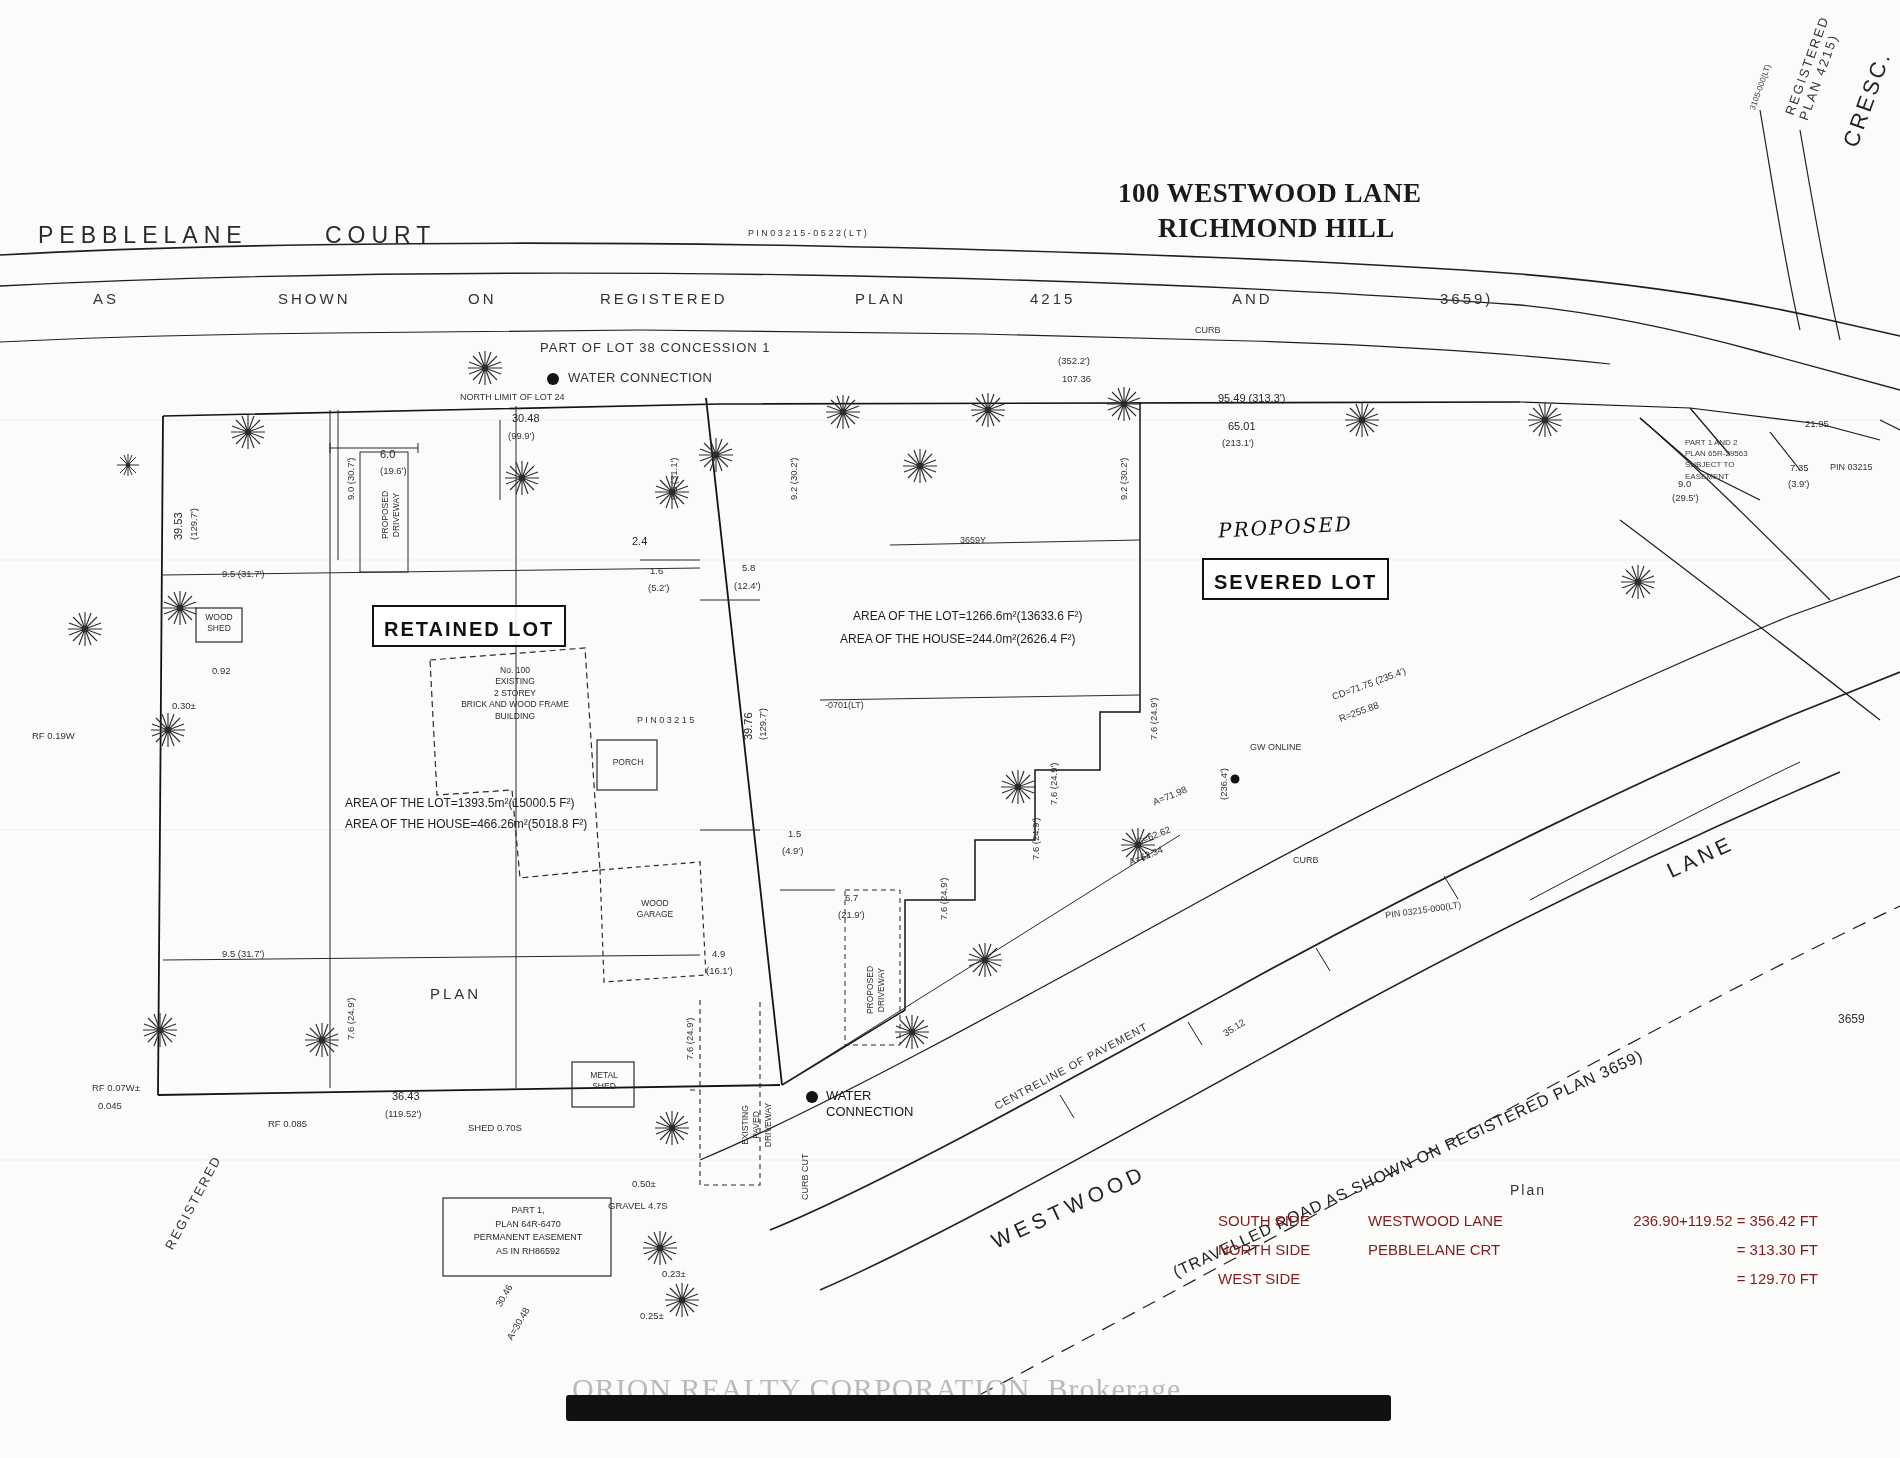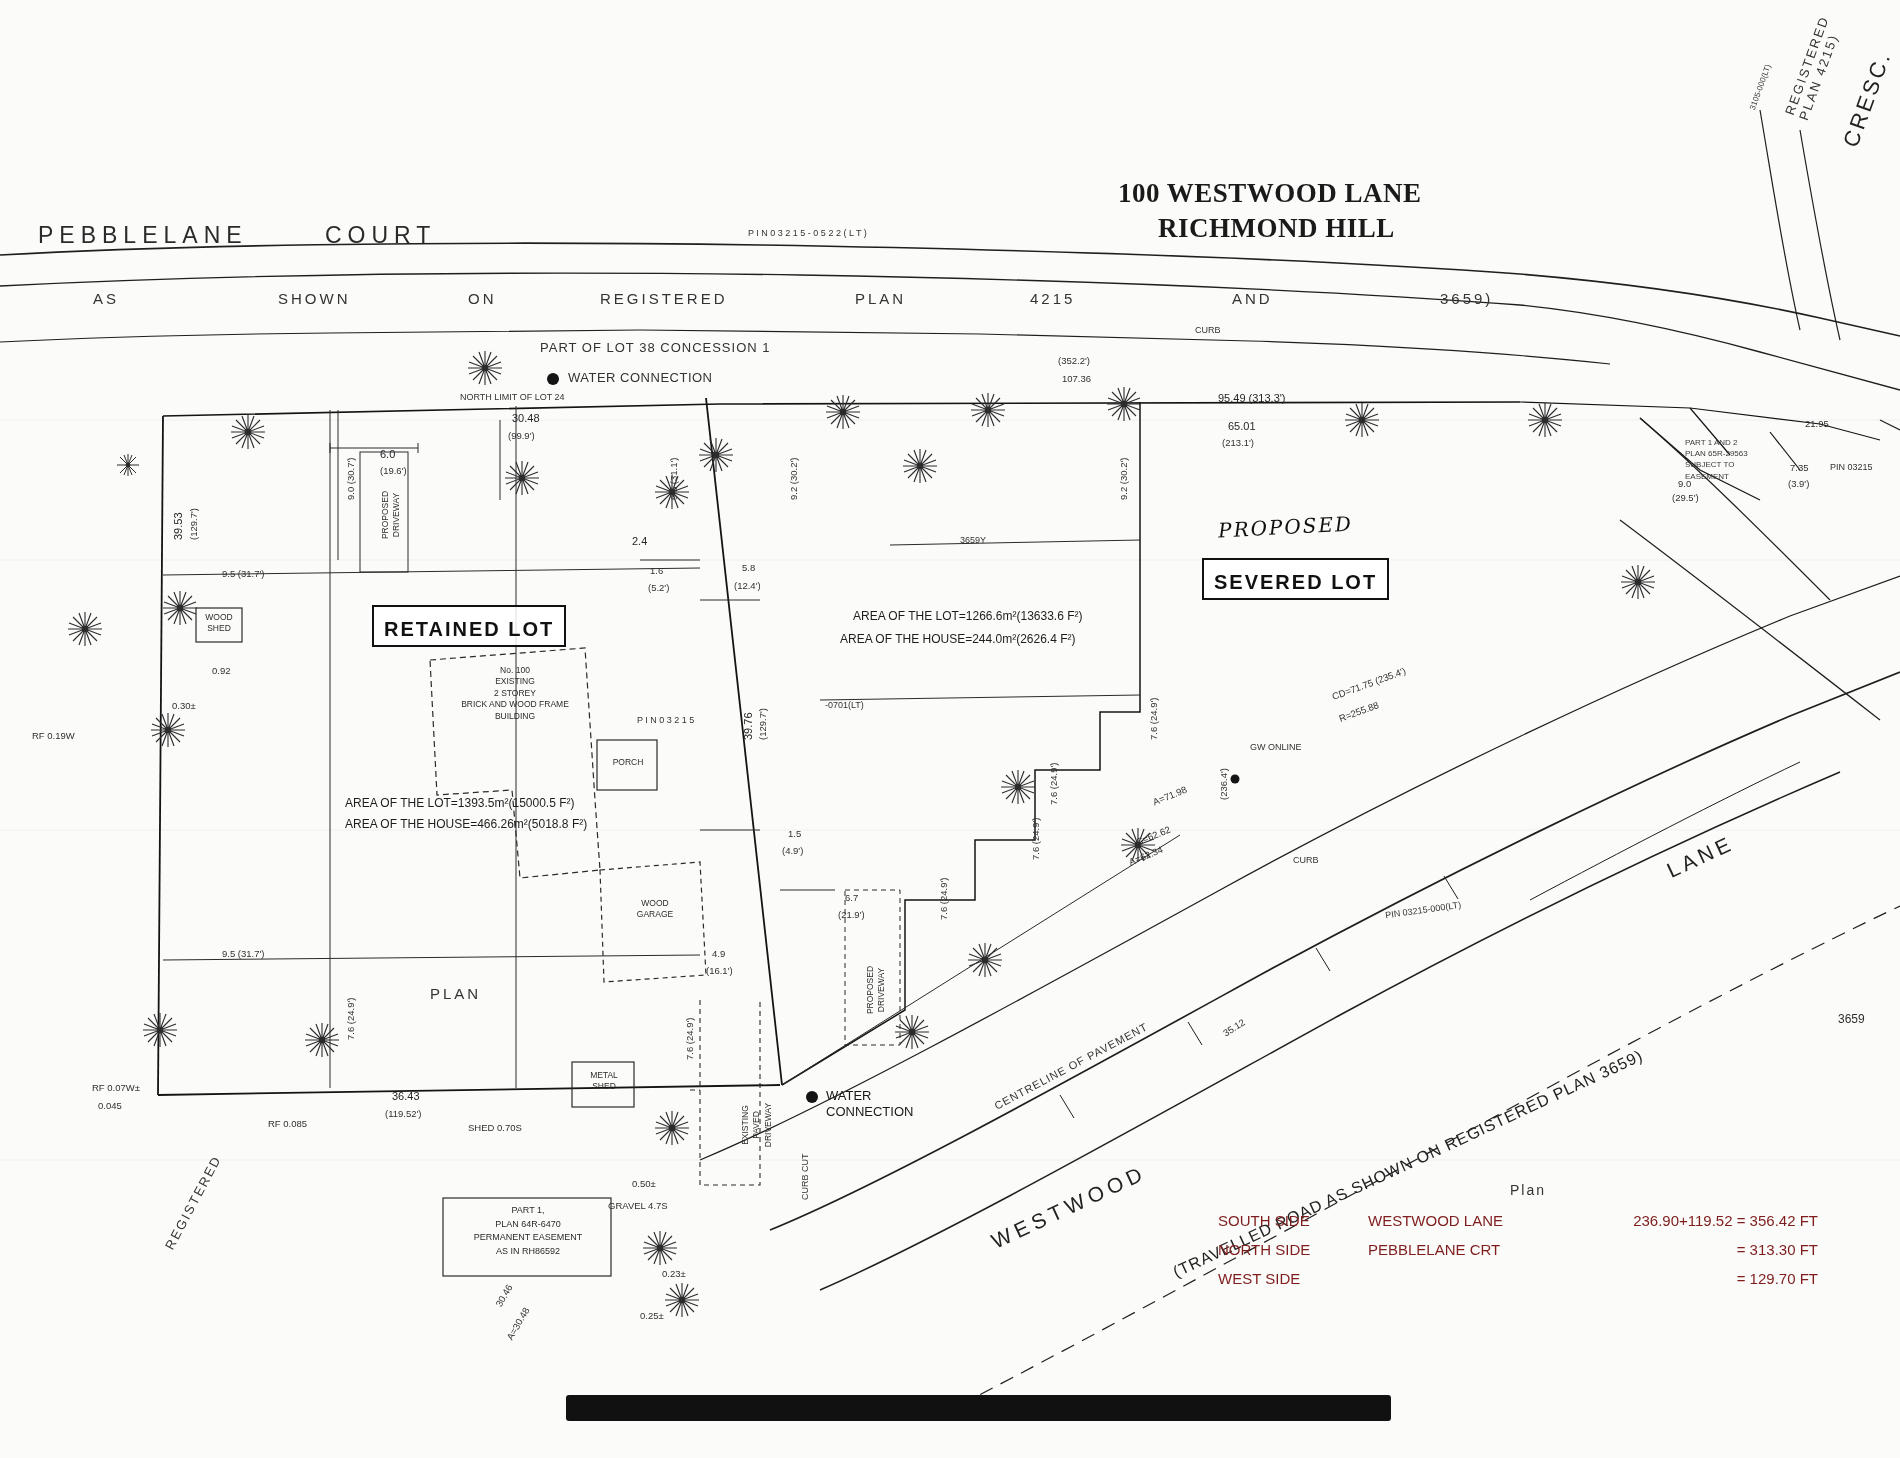--- a/index.html
+++ b/index.html
@@ -493,15 +493,16 @@
       <span class="legend-c2">PEBBLELANE CRT</span>
       <span class="legend-c3">=  313.30 FT</span>
     </div>
     <div class="legend legend-row" style="margin-top:12px;">
       <span class="legend-c1">WEST SIDE</span>
       <span class="legend-c2"></span>
       <span class="legend-c3">=  129.70 FT</span>
     </div>
   </div>
 
+  <div class="abs watermark" style="left:572px; top:1372px;">ORION REALTY CORPORATION, Brokerage</div>
   <div class="abs blackbar" style="left:566px; top:1395px; width:825px; height:26px;"></div>
 
 </div>
 
 </body></html>

